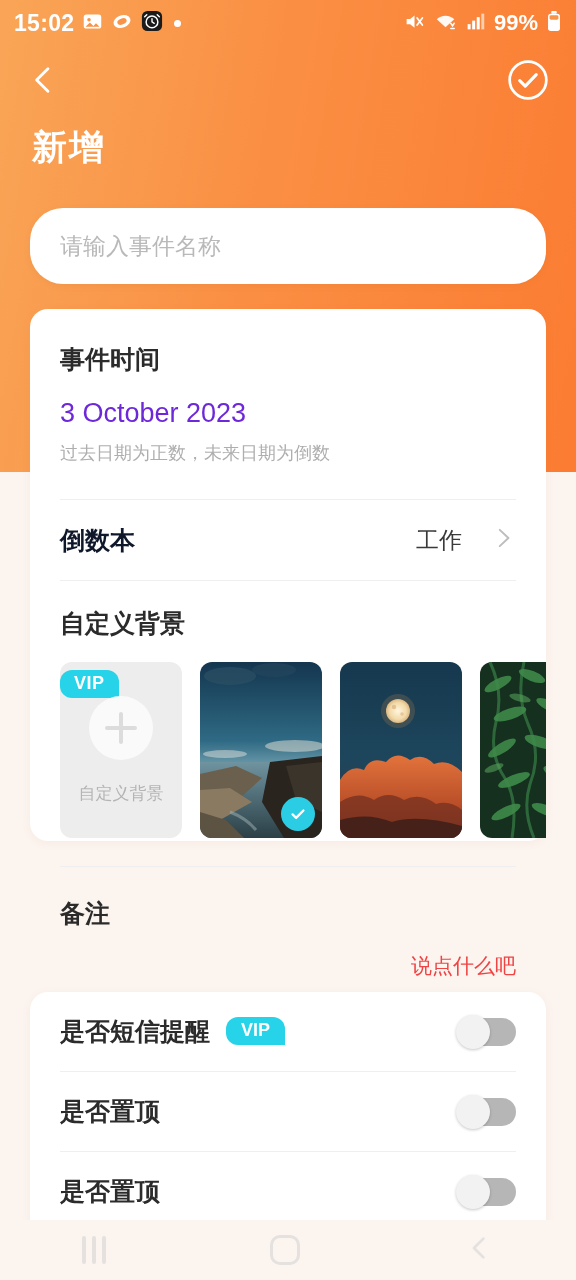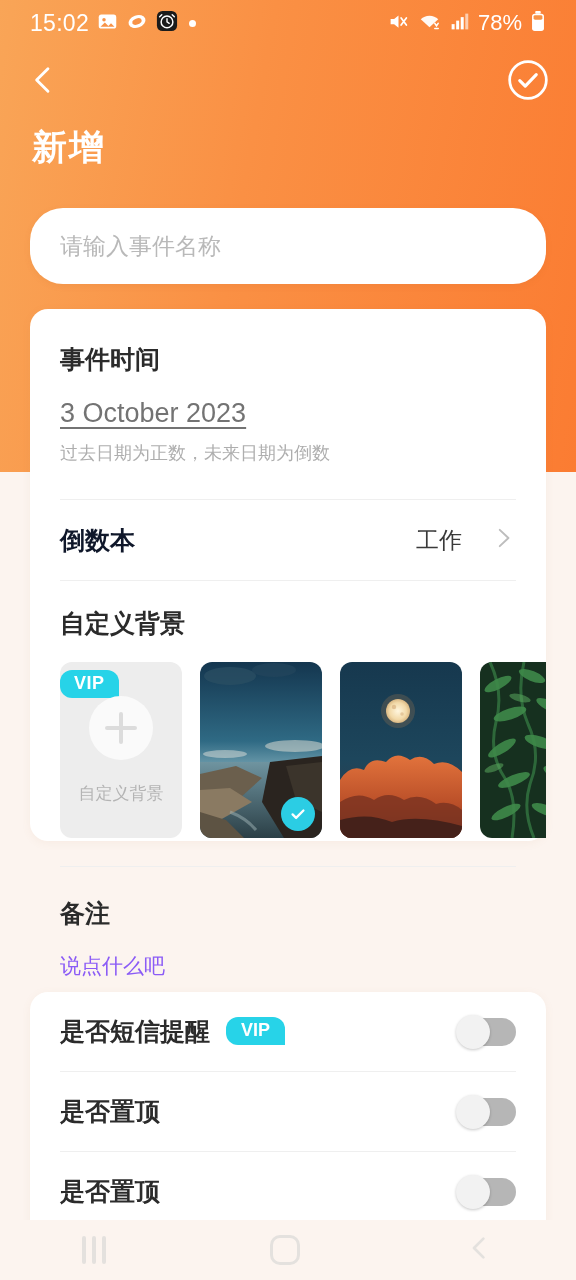--- a/index.html
+++ b/index.html
@@ -14,21 +14,21 @@
   
   .header-bg {
     position: absolute; left: 0; top: 0; width: 576px; height: 472px;
     background: linear-gradient(100deg, #F9A557 0%, #FA9044 42%, #FB7C32 100%);
   }
 
   
   .statusbar {
     position: absolute; left: 0; top: 0; width: 576px; height: 46px;
     display: flex; align-items: center; justify-content: space-between;
-    padding: 0 30px; color: #fff;
+    padding: 0 14px; color: #fff; font-weight: bold;
   }
   .sb-left { display: flex; align-items: center; gap: 8px; }
   .sb-time { font-size: 23px; letter-spacing: .3px; }
   .sb-right { display: flex; align-items: center; gap: 8px; }
   .sb-pct { font-size: 22px; }
   .ic { display: inline-block; }
   .dot6 { width: 7px; height: 7px; border-radius: 50%; background: #fff; display:inline-block; margin-left:3px;}
 
   
   .navrow {
@@ -58,21 +58,21 @@
     position: absolute; left: 30px; width: 516px;
     background: #fff; border-radius: 18px;
     box-shadow: 0 2px 10px rgba(190,130,90,.07);
   }
   .card-main { top: 309px; height: 532px; }
   .sect-title { font-size: 25px; font-weight: bold; color: #2B2B2B; }
 
   .time-block { padding: 34px 30px 0 30px; }
   .date-val {
     display: inline-block; margin-top: 22px;
-    font-size: 27px; color: #737373; text-decoration: underline;
+    font-size: 27px; color: #6d28d9; 
     text-underline-offset: 5px;
   }
   .date-hint { margin-top: 12px; font-size: 18px; color: #AEAEAE; }
 
   .divider { height: 1px; background: #EFEFEF; margin: 0 30px; }
 
   .row-book {
     height: 80px; display: flex; align-items: center;
     justify-content: space-between; padding: 0 30px;
   }
@@ -115,21 +115,21 @@
     border-radius: 12px 12px 0 12px; margin-left: 16px; vertical-align: 4px;
   }
   .sel-check {
     position: absolute; right: 7px; bottom: 7px; width: 34px; height: 34px;
     border-radius: 50%; background: #2BCDE4;
     display: flex; align-items: center; justify-content: center;
   }
   .tile-img { width: 122px; height: 176px; display: block; }
 
   .notes-sect { padding: 30px 30px 0 30px; }
-  .notes-ph { margin-top: 22px; font-size: 21px; color: #8b5cf6; }
+  .notes-ph { margin-top: 22px; font-size: 21px; color: #ef4444; text-align: right; }
 
   
   .card-toggles { top: 992px; height: 260px; }
   .row-toggle {
     height: 79px; display: flex; align-items: center;
     justify-content: space-between; padding: 0 30px;
   }
   .row-toggle .lbl { font-size: 25px; font-weight: bold; color: #2B2B2B; }
   .switch { position: relative; width: 60px; height: 34px; }
   .switch .track {
@@ -199,21 +199,21 @@
           </svg>
       </span>
       <span class="ic">
         <svg width="21" height="21" viewBox="0 0 24 24">
             <rect x="3" y="15" width="3.4" height="6" fill="#fff"></rect>
             <rect x="8.2" y="11" width="3.4" height="10" fill="#fff"></rect>
             <rect x="13.4" y="7" width="3.4" height="14" fill="#fff"></rect>
             <rect x="18.6" y="3" width="3.4" height="18" fill="#fff" opacity=".6"></rect>
           </svg>
       </span>
-      <span class="sb-pct">78%</span>
+      <span class="sb-pct">99%</span>
       <span class="ic">
         <svg width="16" height="22" viewBox="0 0 16 24">
             <rect x="5" y="1" width="6" height="3" rx="1" fill="#fff"></rect>
             <rect x="1.5" y="4" width="13" height="19" rx="3" fill="#fff"></rect>
             <rect x="3.2" y="5.6" width="9.6" height="5" rx="1.6" fill="#F89347"></rect>
           </svg>
       </span>
     </div>
   </div>
 

